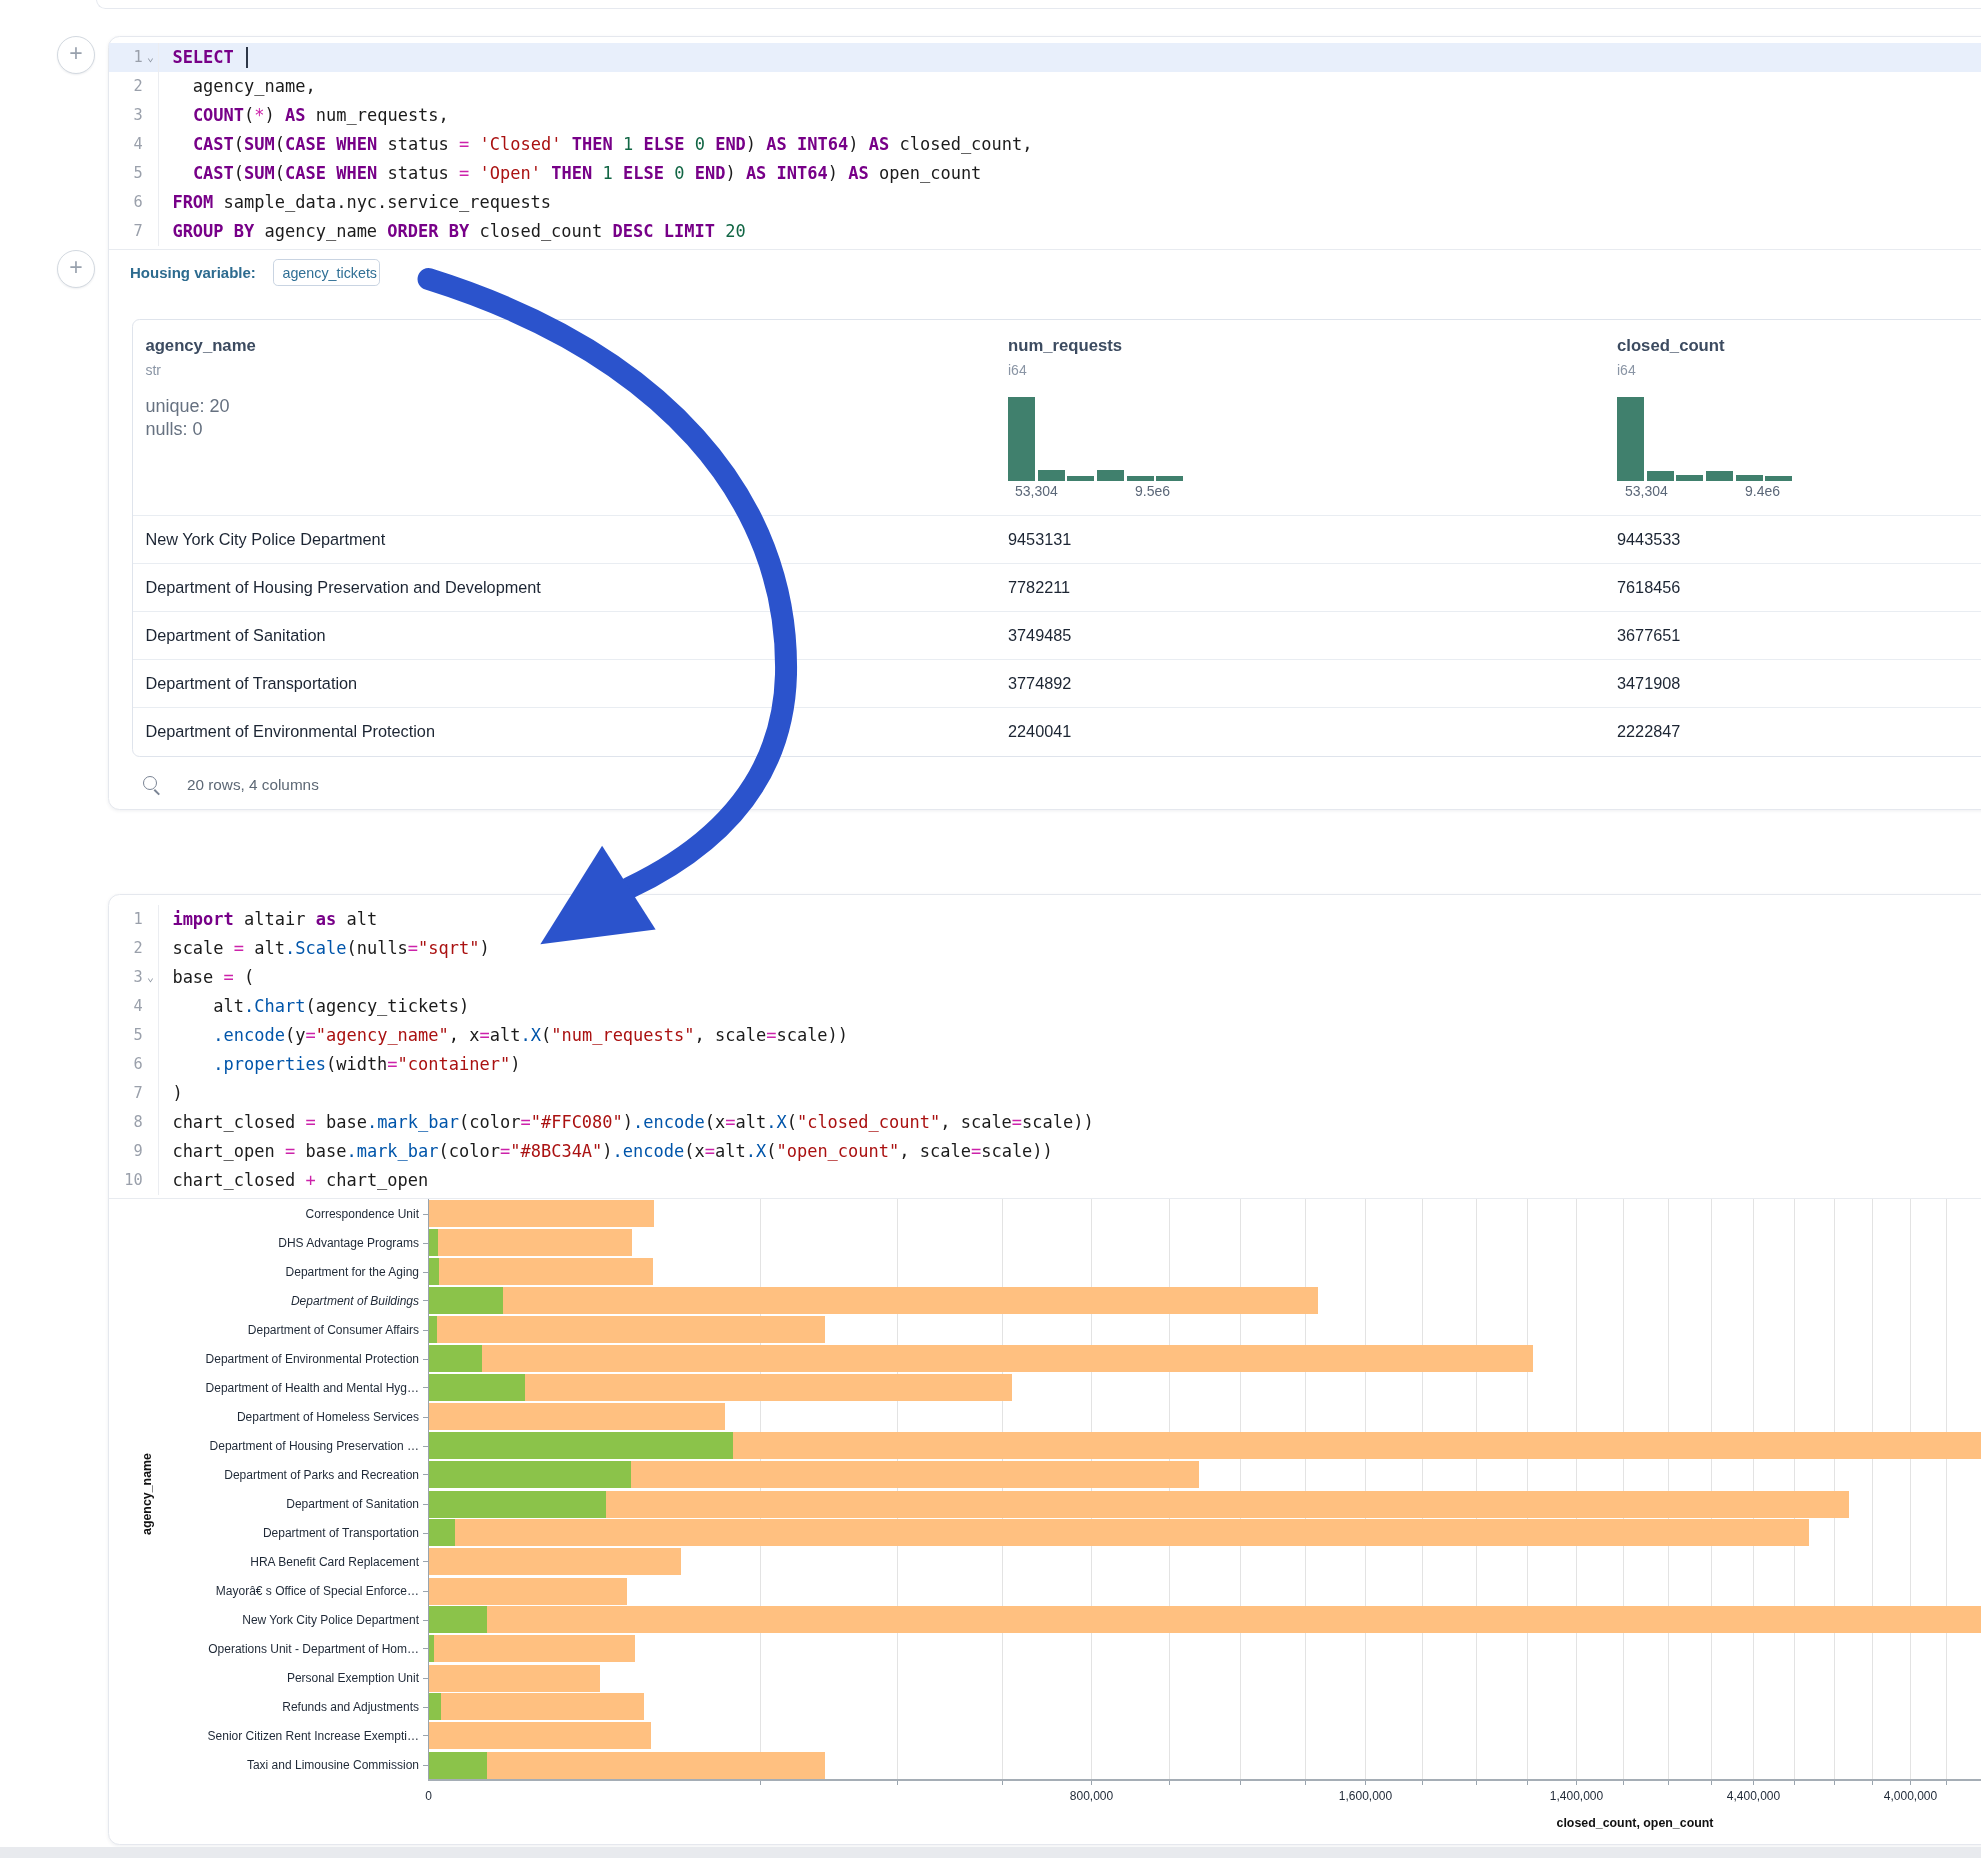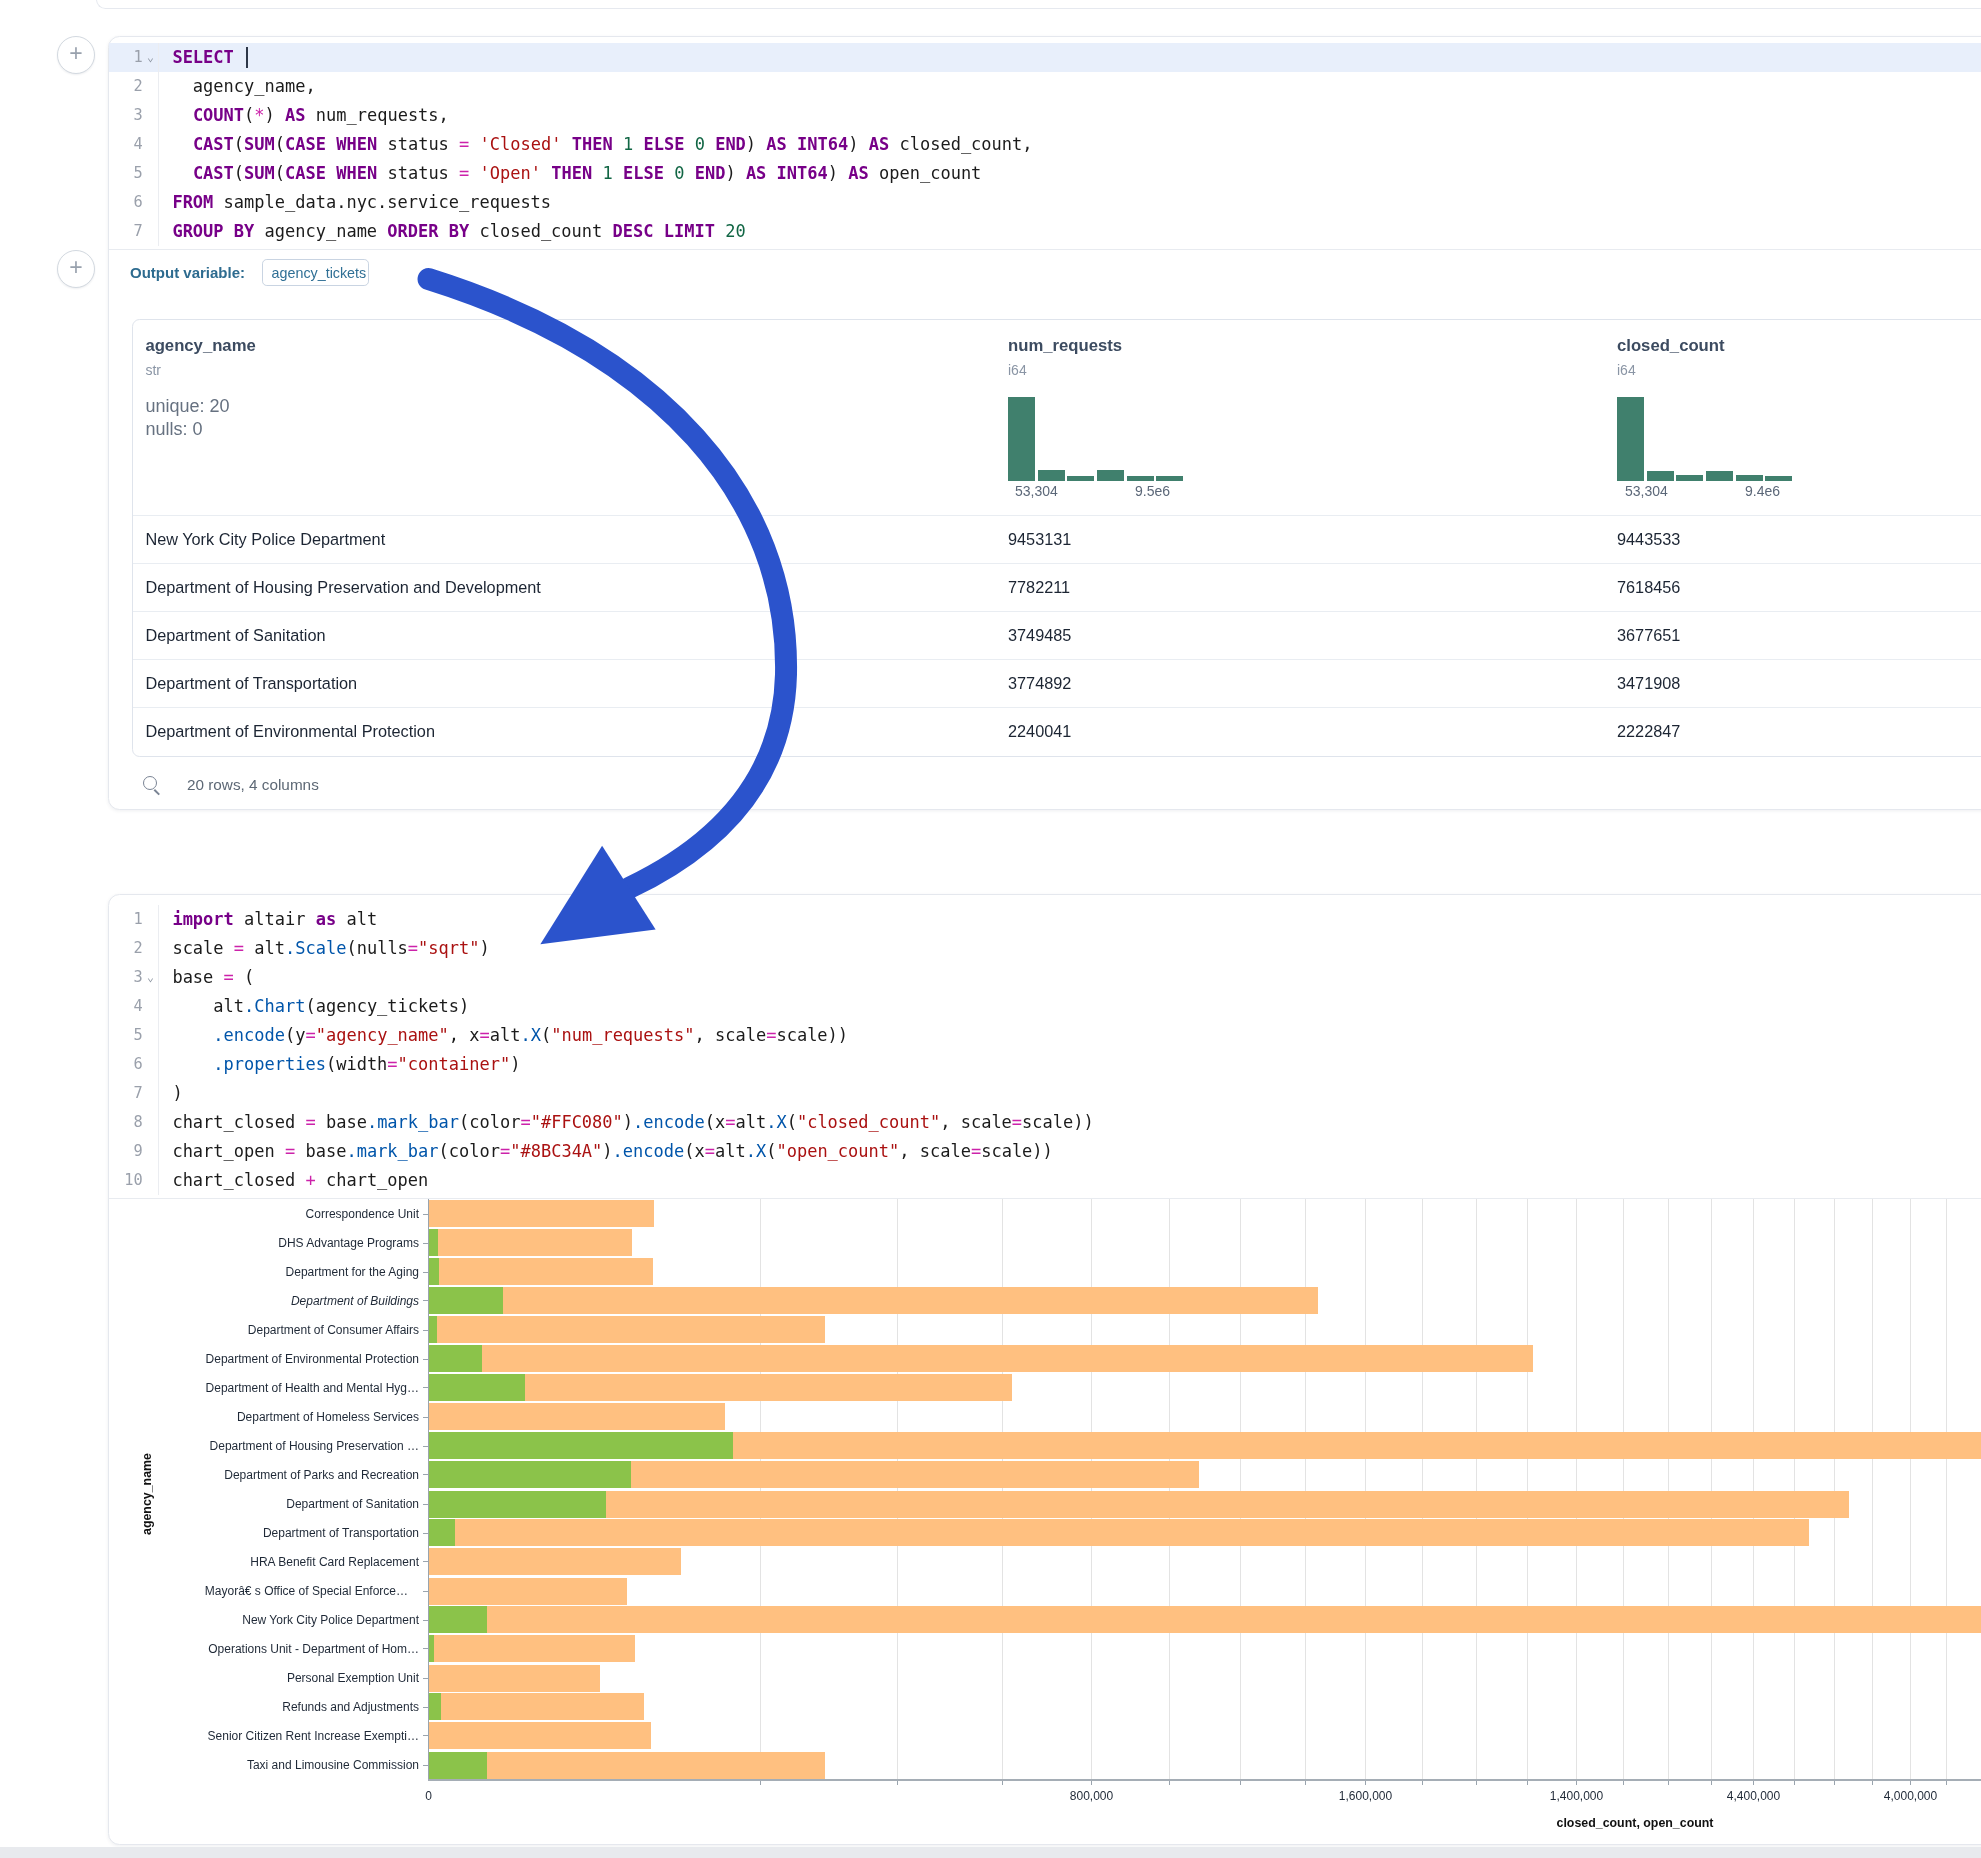--- a/index.html
+++ b/index.html
@@ -80,21 +80,21 @@
   <div id="sql-code" class="code-area">
       <div class="cl active"><span class="gutter"><span class="ln">1</span><span class="fold">⌄</span></span><span class="ct"><span class="tk">SELECT</span><span class="tp"> </span><span class="caret"></span></span></div>
       <div class="cl"><span class="gutter"><span class="ln">2</span><span class="fold"></span></span><span class="ct"><span class="tp">  agency_name,</span></span></div>
       <div class="cl"><span class="gutter"><span class="ln">3</span><span class="fold"></span></span><span class="ct"><span class="tp">  </span><span class="tk">COUNT</span><span class="tp">(</span><span class="to">*</span><span class="tp">) </span><span class="tk">AS</span><span class="tp"> num_requests,</span></span></div>
       <div class="cl"><span class="gutter"><span class="ln">4</span><span class="fold"></span></span><span class="ct"><span class="tp">  </span><span class="tk">CAST</span><span class="tp">(</span><span class="tk">SUM</span><span class="tp">(</span><span class="tk">CASE</span><span class="tp"> </span><span class="tk">WHEN</span><span class="tp"> status </span><span class="to">=</span><span class="tp"> </span><span class="ts">'Closed'</span><span class="tp"> </span><span class="tk">THEN</span><span class="tp"> </span><span class="tn">1</span><span class="tp"> </span><span class="tk">ELSE</span><span class="tp"> </span><span class="tn">0</span><span class="tp"> </span><span class="tk">END</span><span class="tp">) </span><span class="tk">AS</span><span class="tp"> </span><span class="tk">INT64</span><span class="tp">) </span><span class="tk">AS</span><span class="tp"> closed_count,</span></span></div>
       <div class="cl"><span class="gutter"><span class="ln">5</span><span class="fold"></span></span><span class="ct"><span class="tp">  </span><span class="tk">CAST</span><span class="tp">(</span><span class="tk">SUM</span><span class="tp">(</span><span class="tk">CASE</span><span class="tp"> </span><span class="tk">WHEN</span><span class="tp"> status </span><span class="to">=</span><span class="tp"> </span><span class="ts">'Open'</span><span class="tp"> </span><span class="tk">THEN</span><span class="tp"> </span><span class="tn">1</span><span class="tp"> </span><span class="tk">ELSE</span><span class="tp"> </span><span class="tn">0</span><span class="tp"> </span><span class="tk">END</span><span class="tp">) </span><span class="tk">AS</span><span class="tp"> </span><span class="tk">INT64</span><span class="tp">) </span><span class="tk">AS</span><span class="tp"> open_count</span></span></div>
       <div class="cl"><span class="gutter"><span class="ln">6</span><span class="fold"></span></span><span class="ct"><span class="tk">FROM</span><span class="tp"> sample_data.nyc.service_requests</span></span></div>
       <div class="cl"><span class="gutter"><span class="ln">7</span><span class="fold"></span></span><span class="ct"><span class="tk">GROUP BY</span><span class="tp"> agency_name </span><span class="tk">ORDER BY</span><span class="tp"> closed_count </span><span class="tk">DESC</span><span class="tp"> </span><span class="tk">LIMIT</span><span class="tp"> </span><span class="tn">20</span></span></div>
     </div>
   <div class="outvar-row">
-    <span class="outvar-label">Output variable:</span>
+    <span class="outvar-label">Housing variable:</span>
     <span class="outvar-badge">agency_tickets</span>
   </div>
   <div class="table-panel">
     <span class="th-name" style="left:12.4px">agency_name</span>
     <span class="th-type" style="left:12.4px">str</span>
     <span class="th-meta" style="left:12.4px;top:76px">unique: 20</span>
     <span class="th-meta" style="left:12.4px;top:99px">nulls: 0</span>
 
     <span class="th-name" style="left:875px">num_requests</span>
     <span class="th-type" style="left:875px">i64</span>
@@ -262,21 +262,21 @@
       <div class="ylab" style="left: 23px; top: 298px;">Department of Sanitation</div>
       <div class="ytick" style="left: 314px; top: 305px;"></div>
       <div class="bar" style="left: 320px; top: 320px; width: 1380px; background: rgb(255, 192, 128); z-index: 1;"></div>
       <div class="bar" style="left: 320px; top: 320px; width: 26px; background: rgb(139, 195, 74); z-index: 2;"></div>
       <div class="ylab" style="left: 23px; top: 327px;">Department of Transportation</div>
       <div class="ytick" style="left: 314px; top: 334px;"></div>
       <div class="bar" style="left: 320px; top: 349px; width: 252px; background: rgb(255, 192, 128); z-index: 1;"></div>
       <div class="ylab" style="left: 23px; top: 356px;">HRA Benefit Card Replacement</div>
       <div class="ytick" style="left: 314px; top: 362px;"></div>
       <div class="bar" style="left: 320px; top: 379px; width: 198px; background: rgb(255, 192, 128); z-index: 1;"></div>
-      <div class="ylab" style="left: 12px; top: 385px;">Mayorâ€ s Office of Special Enforce…</div>
+      <div class="ylab" style="left: 23px; top: 385px;">Mayorâ€ s Office of Special Enforce…</div>
       <div class="ytick" style="left: 314px; top: 392px;"></div>
       <div class="bar" style="left: 320px; top: 407px; width: 2277px; background: rgb(255, 192, 128); z-index: 1;"></div>
       <div class="bar" style="left: 320px; top: 407px; width: 58px; background: rgb(139, 195, 74); z-index: 2;"></div>
       <div class="ylab" style="left: 23px; top: 414px;">New York City Police Department</div>
       <div class="ytick" style="left: 314px; top: 421px;"></div>
       <div class="bar" style="left: 320px; top: 436px; width: 206px; background: rgb(255, 192, 128); z-index: 1;"></div>
       <div class="bar" style="left: 320px; top: 436px; width: 4.8px; background: rgb(139, 195, 74); z-index: 2;"></div>
       <div class="ylab" style="left: 23px; top: 443px;">Operations Unit - Department of Hom…</div>
       <div class="ytick" style="left: 314px; top: 449px;"></div>
       <div class="bar" style="left: 320px; top: 466px; width: 171px; background: rgb(255, 192, 128); z-index: 1;"></div>

